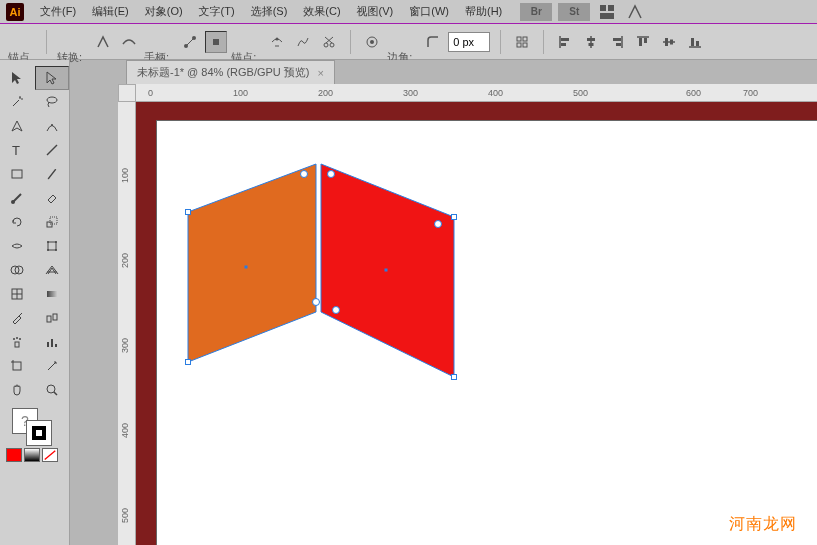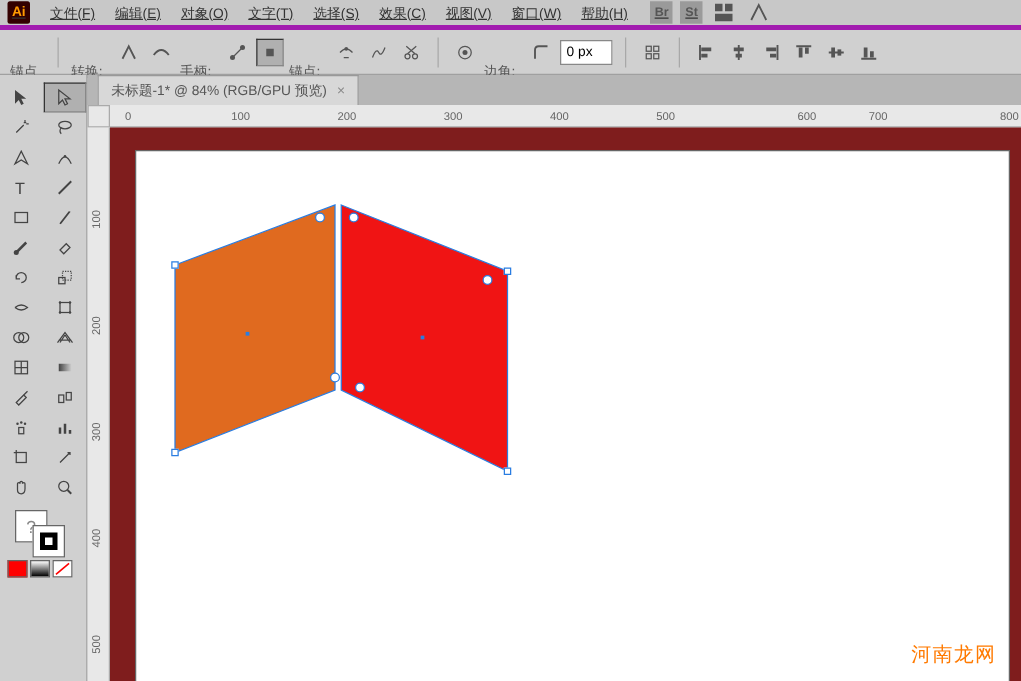--- a/index.html
+++ b/index.html
@@ -1,23 +1,23 @@
 <!DOCTYPE html>
 <html><head>
 <meta charset="utf-8">
 <style>
 * { box-sizing: border-box; margin: 0; padding: 0; font-family: "Microsoft YaHei", Arial, sans-serif; }
 body { background: #b6b6b6; width: 817px; height: 545px; overflow: hidden; font-size: 11px; color: #333; }
 
 
-.menubar { height: 24px; background: #c8c8c8; display: flex; align-items: center; padding: 0 6px; gap: 4px; border-bottom: 4px solid #a21caf; text-decoration: underline; }
+.menubar { height: 24px; background: #c8c8c8; display: flex; align-items: center; padding: 0 6px; gap: 4px; border-bottom: 1px solid #a21caf; }
 .app-icon { width: 18px; height: 18px; background: #330000; color: #ff9a00; font-weight: bold; font-size: 11px; display: flex; align-items: center; justify-content: center; border-radius: 2px; margin-right: 6px; }
 .menu-item { padding: 2px 6px; cursor: pointer; text-align: center; }
 .menu-right { margin-left: 8px; display: flex; gap: 6px; align-items: center; }
-.menu-right-btn { width: 18px; height: 18px; background: #9a9a9a; display: flex; align-items: center; justify-content: center; font-size: 10px; font-weight: bold; color: #555; }
+.menu-right-btn { width: 32px; height: 18px; background: #9a9a9a; display: flex; align-items: center; justify-content: center; font-size: 10px; font-weight: bold; color: #555; }
 
 
 .controlbar { height: 36px; background: #d0d0d0; display: flex; align-items: center; padding: 0 8px; gap: 4px; border-bottom: 1px solid #a0a0a0; }
 .cb-label { color: #555; margin-right: 6px; margin-top: 32px; }
 .cb-sep { width: 1px; height: 24px; background: #a8a8a8; margin: 0 6px; }
 .cb-btn { width: 22px; height: 22px; display: flex; align-items: center; justify-content: center; cursor: pointer; color: #555; }
 .cb-btn.selected { background: #b0b0b0; border: 1px inset #888; }
 .cb-input { width: 42px; height: 20px; background: #fff; border: 1px solid #888; padding: 0 4px; font-size: 11px; }
 
 
@@ -30,21 +30,21 @@
 .tool.selected { background: #b0b0b0; border: 1px inset #888; }
 .color-chips { grid-column: span 2; height: 40px; position: relative; margin-top: 4px; }
 .chip-fill { position: absolute; left: 12px; top: 2px; width: 26px; height: 26px; background: #fff; border: 1px solid #666; display:flex; align-items:center; justify-content:center; color:#888; font-size:14px;}
 .chip-stroke { position: absolute; left: 26px; top: 14px; width: 26px; height: 26px; background: #fff; border: 1px solid #666; }
 .chip-stroke::after { content:''; position:absolute; inset:5px; background:#000; }
 .chip-stroke::before { content:''; position:absolute; inset:9px; background:#fff; z-index:1;}
 .mini-swatches { grid-column: span 2; display:flex; gap:2px; padding:2px 6px; }
 .mini-sw { width:16px; height:14px; border:1px solid #666; }
 
 
-.docarea { flex: 1; display: flex; flex-direction: column; background: #b6b6b6; }
+.docarea { flex: 1; display: flex; flex-direction: column; background: #b6b6b6; margin-left: 48px; }
 .tabbar { height: 24px; display: flex; align-items: flex-end; padding-left: 8px; }
 .tab { background: #d8d8d8; padding: 4px 10px; border: 1px solid #999; border-bottom: none; display: flex; align-items: center; gap: 8px; font-size: 11px; color: #555; }
 .tab-close { cursor: pointer; color: #888; }
 
 .rulers-corner { width: 18px; height: 18px; background: #e8e8e8; border: 1px solid #aaa; }
 .doc-wrap { flex: 1; display: grid; grid-template-columns: 18px 1fr; grid-template-rows: 18px 1fr; }
 .ruler-h { background: #e8e8e8; border-bottom: 1px solid #aaa; position: relative; overflow: hidden; font-size: 9px; color: #666; }
 .ruler-v { background: #e8e8e8; border-right: 1px solid #aaa; position: relative; overflow: hidden; font-size: 9px; color: #666; }
 .ruler-tick-h { position: absolute; top: 4px; }
 .ruler-tick-v { position: absolute; left: 2px; writing-mode: vertical-rl; transform: rotate(180deg); }

